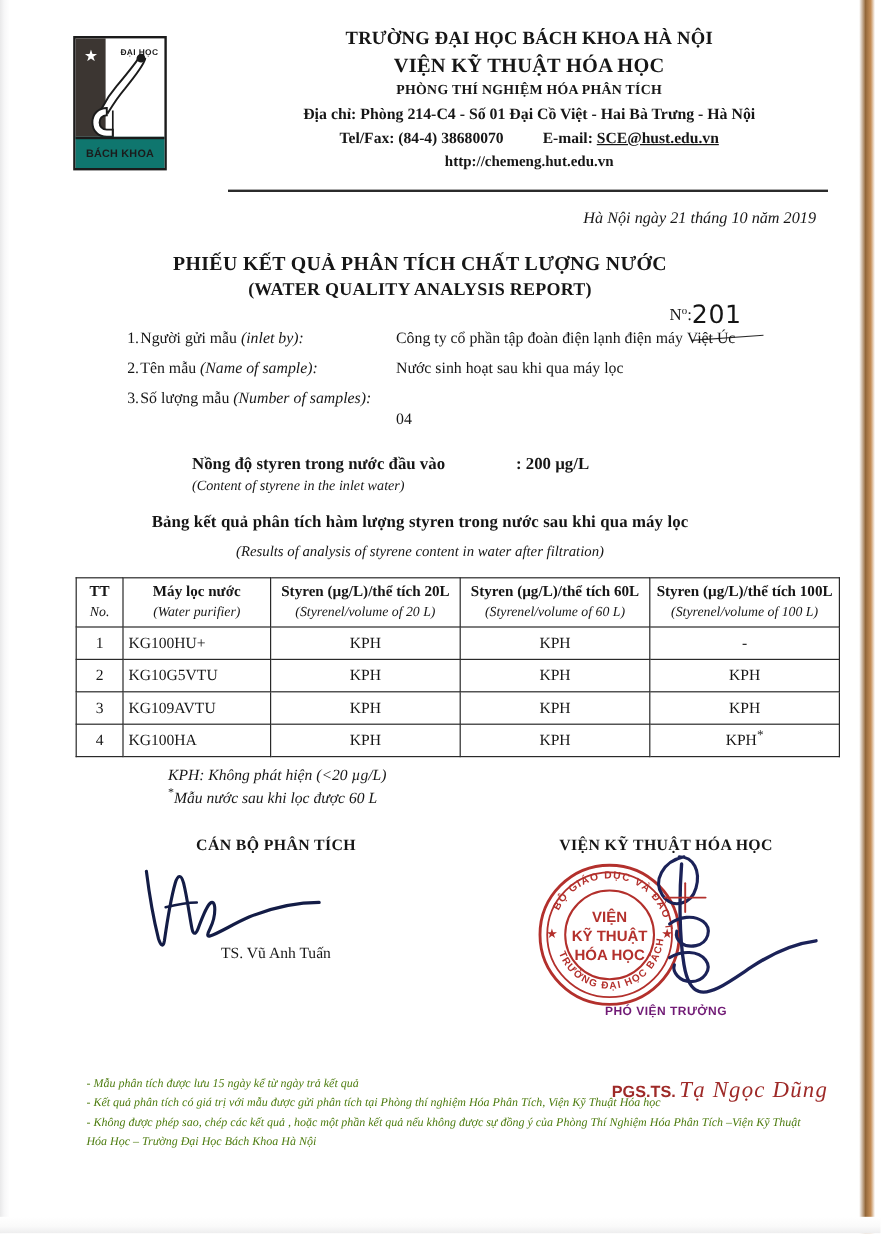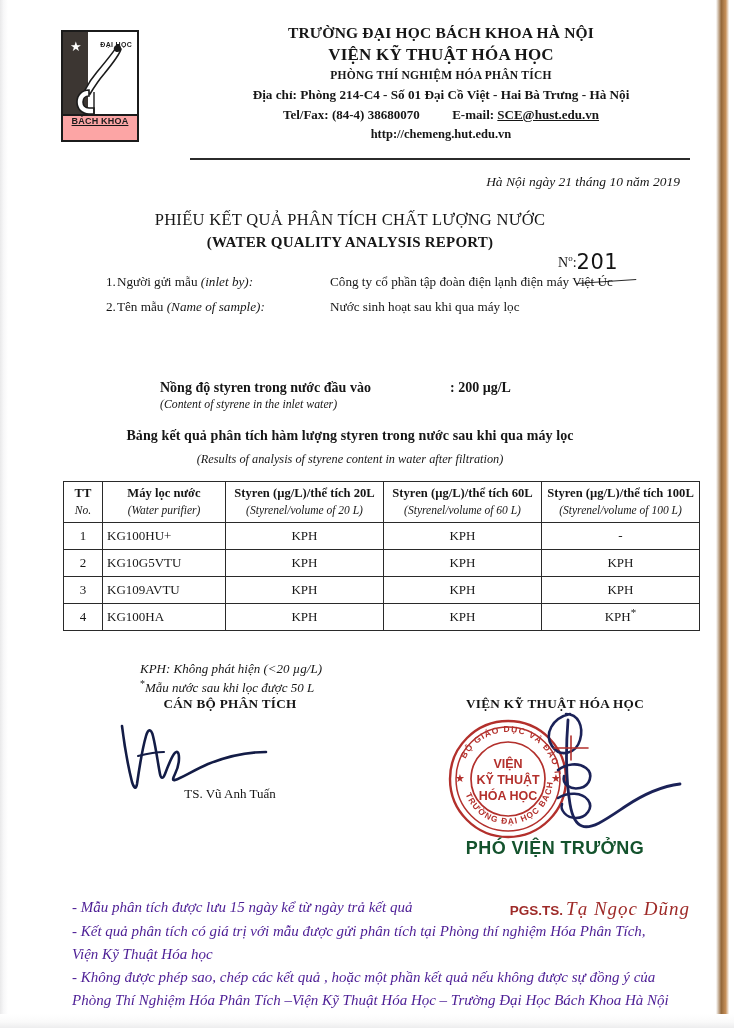--- a/index.html
+++ b/index.html
@@ -87,26 +87,25 @@
     letter-spacing: .3px;
     color: #1b1b1b;
     font-family: "Liberation Sans", sans-serif;
   }
   .logo svg { position: absolute; left: 0; top: 0; }
   .logo .bk-bar {
     position: absolute;
     left: 0; bottom: 0;
     width: 100%; height: 24%;
     border-top: 2px solid #1b1b1b;
-    background: #fca5a5;
+    background: #0f766e;
     display: flex;
-    align-items: flex-start;
+    align-items: center;
     justify-content: center;
     box-sizing: border-box;
-    text-decoration: underline;
   }
   .logo .bk-bar span {
     font-family: "Liberation Sans", sans-serif;
     font-size: 9px;
     font-weight: bold;
     letter-spacing: .2px;
     color: #1b1b1b;
   }
   .header-text {
     flex: 1;
@@ -164,21 +163,21 @@
     font-style: italic;
   }
 
   
   .title-main {
     position: absolute;
     left: 0; top: 210px;
     width: 700px;
     text-align: center;
     font-size: 16.5px;
-    font-weight: normal;
+    font-weight: bold;
     letter-spacing: .3px;
   }
   .title-sub {
     position: absolute;
     left: 0; top: 234px;
     width: 700px;
     text-align: center;
     font-size: 15px;
     font-weight: bold;
     letter-spacing: .2px;
@@ -236,21 +235,20 @@
   
   .inlet {
     position: absolute;
     left: 160px; top: 380px;
     width: 520px;
   }
   .inlet-top {
     display: flex;
     font-size: 14px;
     font-weight: bold;
-    gap: 20px;
   }
   .inlet-top .lbl { width: 270px; }
   .inlet-sub {
     font-size: 11.8px;
     font-style: italic;
     line-height: 1.5;
   }
 
   
   .tbl-caption {
@@ -320,21 +318,21 @@
   th.c-v20, th.c-v60, th.c-v100 { width: 153px; }
   .sup-star {
     font-size: 11px;
     vertical-align: super;
     line-height: 0;
   }
 
   
   .tbl-notes {
     position: absolute;
-    left: 140px; top: 660px;
+    left: 140px; top: 637px;
     font-size: 13px;
     font-style: italic;
     line-height: 1.45;
   }
   .tbl-notes .star-lead {
     font-size: 10px;
     vertical-align: super;
     line-height: 0;
     font-style: normal;
   }
@@ -379,23 +377,23 @@
     position: absolute;
     left: 447px; top: 718px;
     width: 122px; height: 122px;
     pointer-events: none;
   }
   .stamp-role {
     position: absolute;
     left: 420px; top: 838px;
     width: 270px;
     text-align: center;
-    font-size: 18px;
-    font-weight: bold;
-    color: #14532d;
+    font-size: 10px;
+    font-weight: bold;
+    color: #701a75;
     letter-spacing: .4px;
     font-family: "Liberation Sans", sans-serif;
   }
   .stamp-person {
     position: absolute;
     left: 420px; top: 854px;
     width: 270px;
     text-align: right;
     color: #9e2a28;
     white-space: nowrap;
@@ -412,24 +410,24 @@
     font-family: "Liberation Serif", serif;
     letter-spacing: 1px;
     padding-left: 3px;
   }
 
   
   .bottom-notes {
     position: absolute;
     left: 72px; top: 896px;
     width: 600px;
-    font-size: 15px;
+    font-size: 10px;
     font-style: italic;
     line-height: 1.52;
-    color: #4c1d95;
+    color: #4d7c0f;
   }
   .bottom-notes p { margin: 0 0 1px 0; }
 </style>
 </head>
 <body>
 
 <div class="page">
 
   <div class="scan-edge-left"></div>
   <div class="scan-edge-right"></div>
@@ -486,20 +484,26 @@
       <div class="form-value">Công ty cổ phần tập đoàn điện lạnh điện máy Việt Úc</div>
     </div>
 
     <div class="form-row">
       <div class="form-label">
         <span class="idx">2.</span><span>Tên mẫu </span><i>(Name of sample):</i>
       </div>
       <div class="form-value">Nước sinh hoạt sau khi qua máy lọc</div>
     </div>
 
+    <div class="form-row tall">
+      <div class="form-label">
+        <span class="idx">3.</span><span>Số lượng mẫu </span><i>(Number of samples):</i>
+      </div>
+      <div class="form-value">04</div>
+    </div>
 
   </div>
 
   <div class="inlet">
     <div class="inlet-top">
       <span class="lbl">Nồng độ styren trong nước đầu vào</span>
       <span>: 200 µg/L</span>
     </div>
     <div class="inlet-sub">(Content of styrene in the inlet water)</div>
   </div>
@@ -559,21 +563,21 @@
         <td class="c-model">KG100HA</td>
         <td>KPH</td>
         <td>KPH</td>
         <td><span>KPH</span><span class="sup-star">*</span></td>
       </tr>
     </tbody>
   </table>
 
   <div class="tbl-notes">
     <div>KPH: Không phát hiện (&lt;20 µg/L)</div>
-    <div><span class="star-lead">*</span><span>Mẫu nước sau khi lọc được 50 L</span></div>
+    <div><span class="star-lead">*</span><span>Mẫu nước sau khi lọc được 60 L</span></div>
   </div>
 
   <div class="sig-left">
     <div class="sig-title">CÁN BỘ PHÂN TÍCH</div>
     <div class="sig-name">TS. Vũ Anh Tuấn</div>
   </div>
 
   <svg class="sig-ink" viewBox="0 0 220 86">
     <path d="M14 10 C16 26, 20 50, 24 66 C26 72, 28 74, 29 68 C31 54, 34 34, 38 20 C40 13, 43 12, 45 20 C48 32, 50 48, 52 58 C53 63, 55 63, 57 58 C60 50, 63 42, 66 38 C69 34, 71 36, 71 42 C71 48, 69 54, 67 58 C65 62, 64 65, 67 64 C74 62, 86 54, 100 48 C120 40, 142 36, 158 36" fill="none" stroke="#131c46" stroke-width="2.6" stroke-linecap="round"></path>
     <path d="M30 40 C38 38, 48 36, 56 36" fill="none" stroke="#131c46" stroke-width="2.1" stroke-linecap="round"></path>

